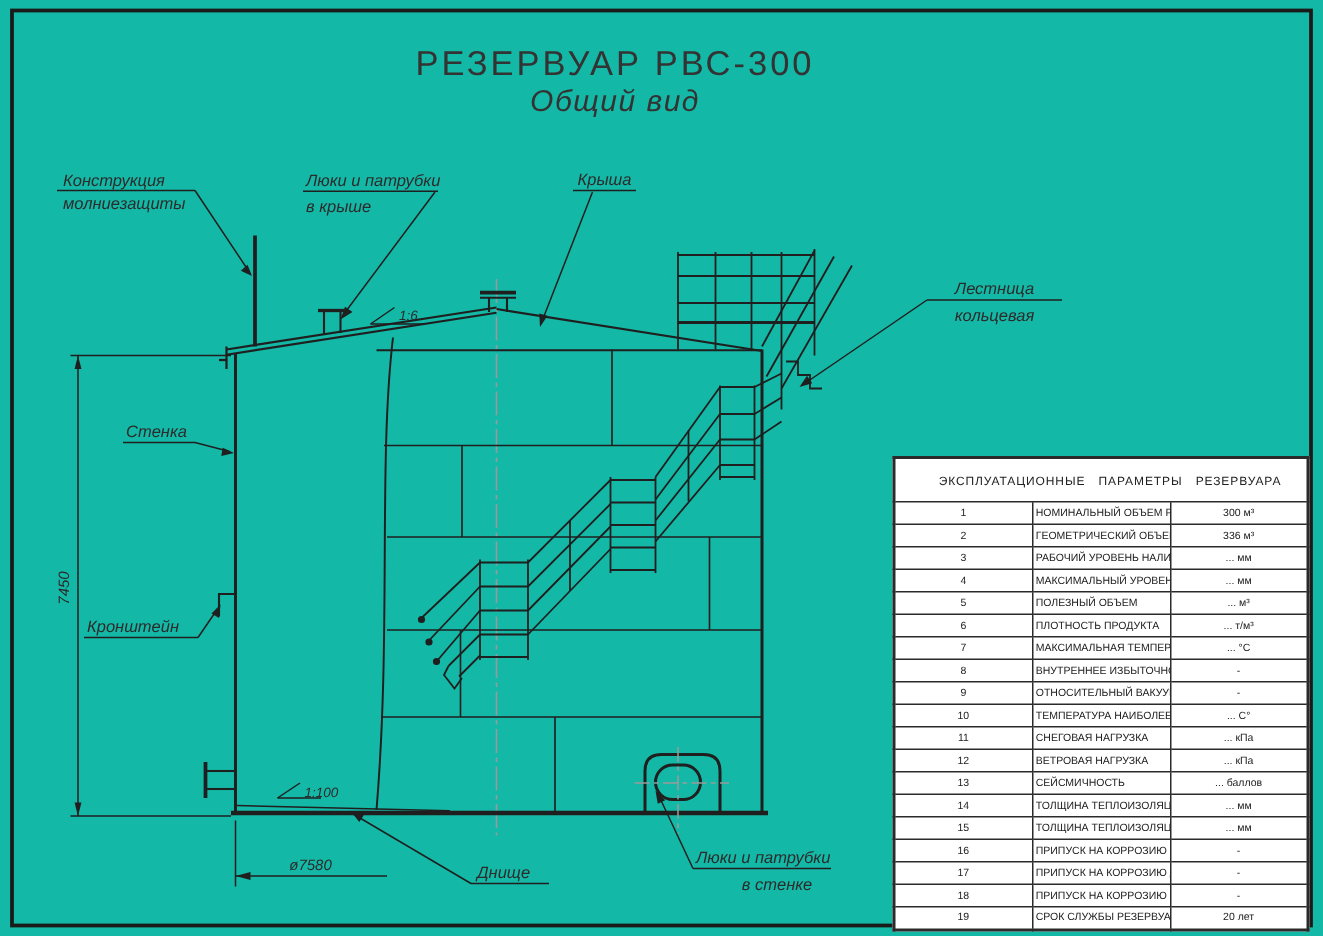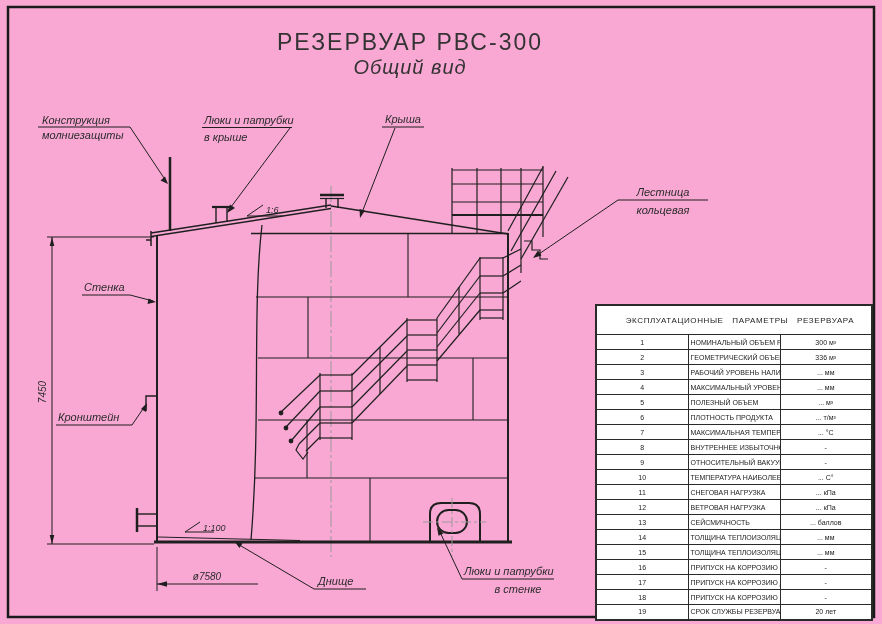--- a/index.html
+++ b/index.html
@@ -1,16 +1,16 @@
 <!DOCTYPE html>
 <html><head>
 <meta charset="utf-8">
 <style>
   html,body{margin:0;padding:0;background:#e8e8e8;}
-  .sheet{position:relative;width:882px;height:624px;background:#f9a8d4;overflow:hidden;
+  .sheet{position:relative;width:882px;height:624px;background:#14b8a6;overflow:hidden;
          font-family:"Liberation Sans",sans-serif;}
   svg{position:absolute;left:0;top:0;}
   svg text{fill:#2b2b2b;}
   .callout{font-size:11px;font-style:italic;}
   .dim{font-size:10px;font-style:italic;}
   .slope{font-size:9px;font-style:italic;}
   .title-main{font-size:23px;letter-spacing:2px;fill:#333;}
   .title-sub{font-size:20px;font-style:italic;letter-spacing:1px;fill:#333;}
   table.params{position:absolute;left:595px;top:304px;width:278px;border-collapse:collapse;
                table-layout:fixed;background:#fff;}

